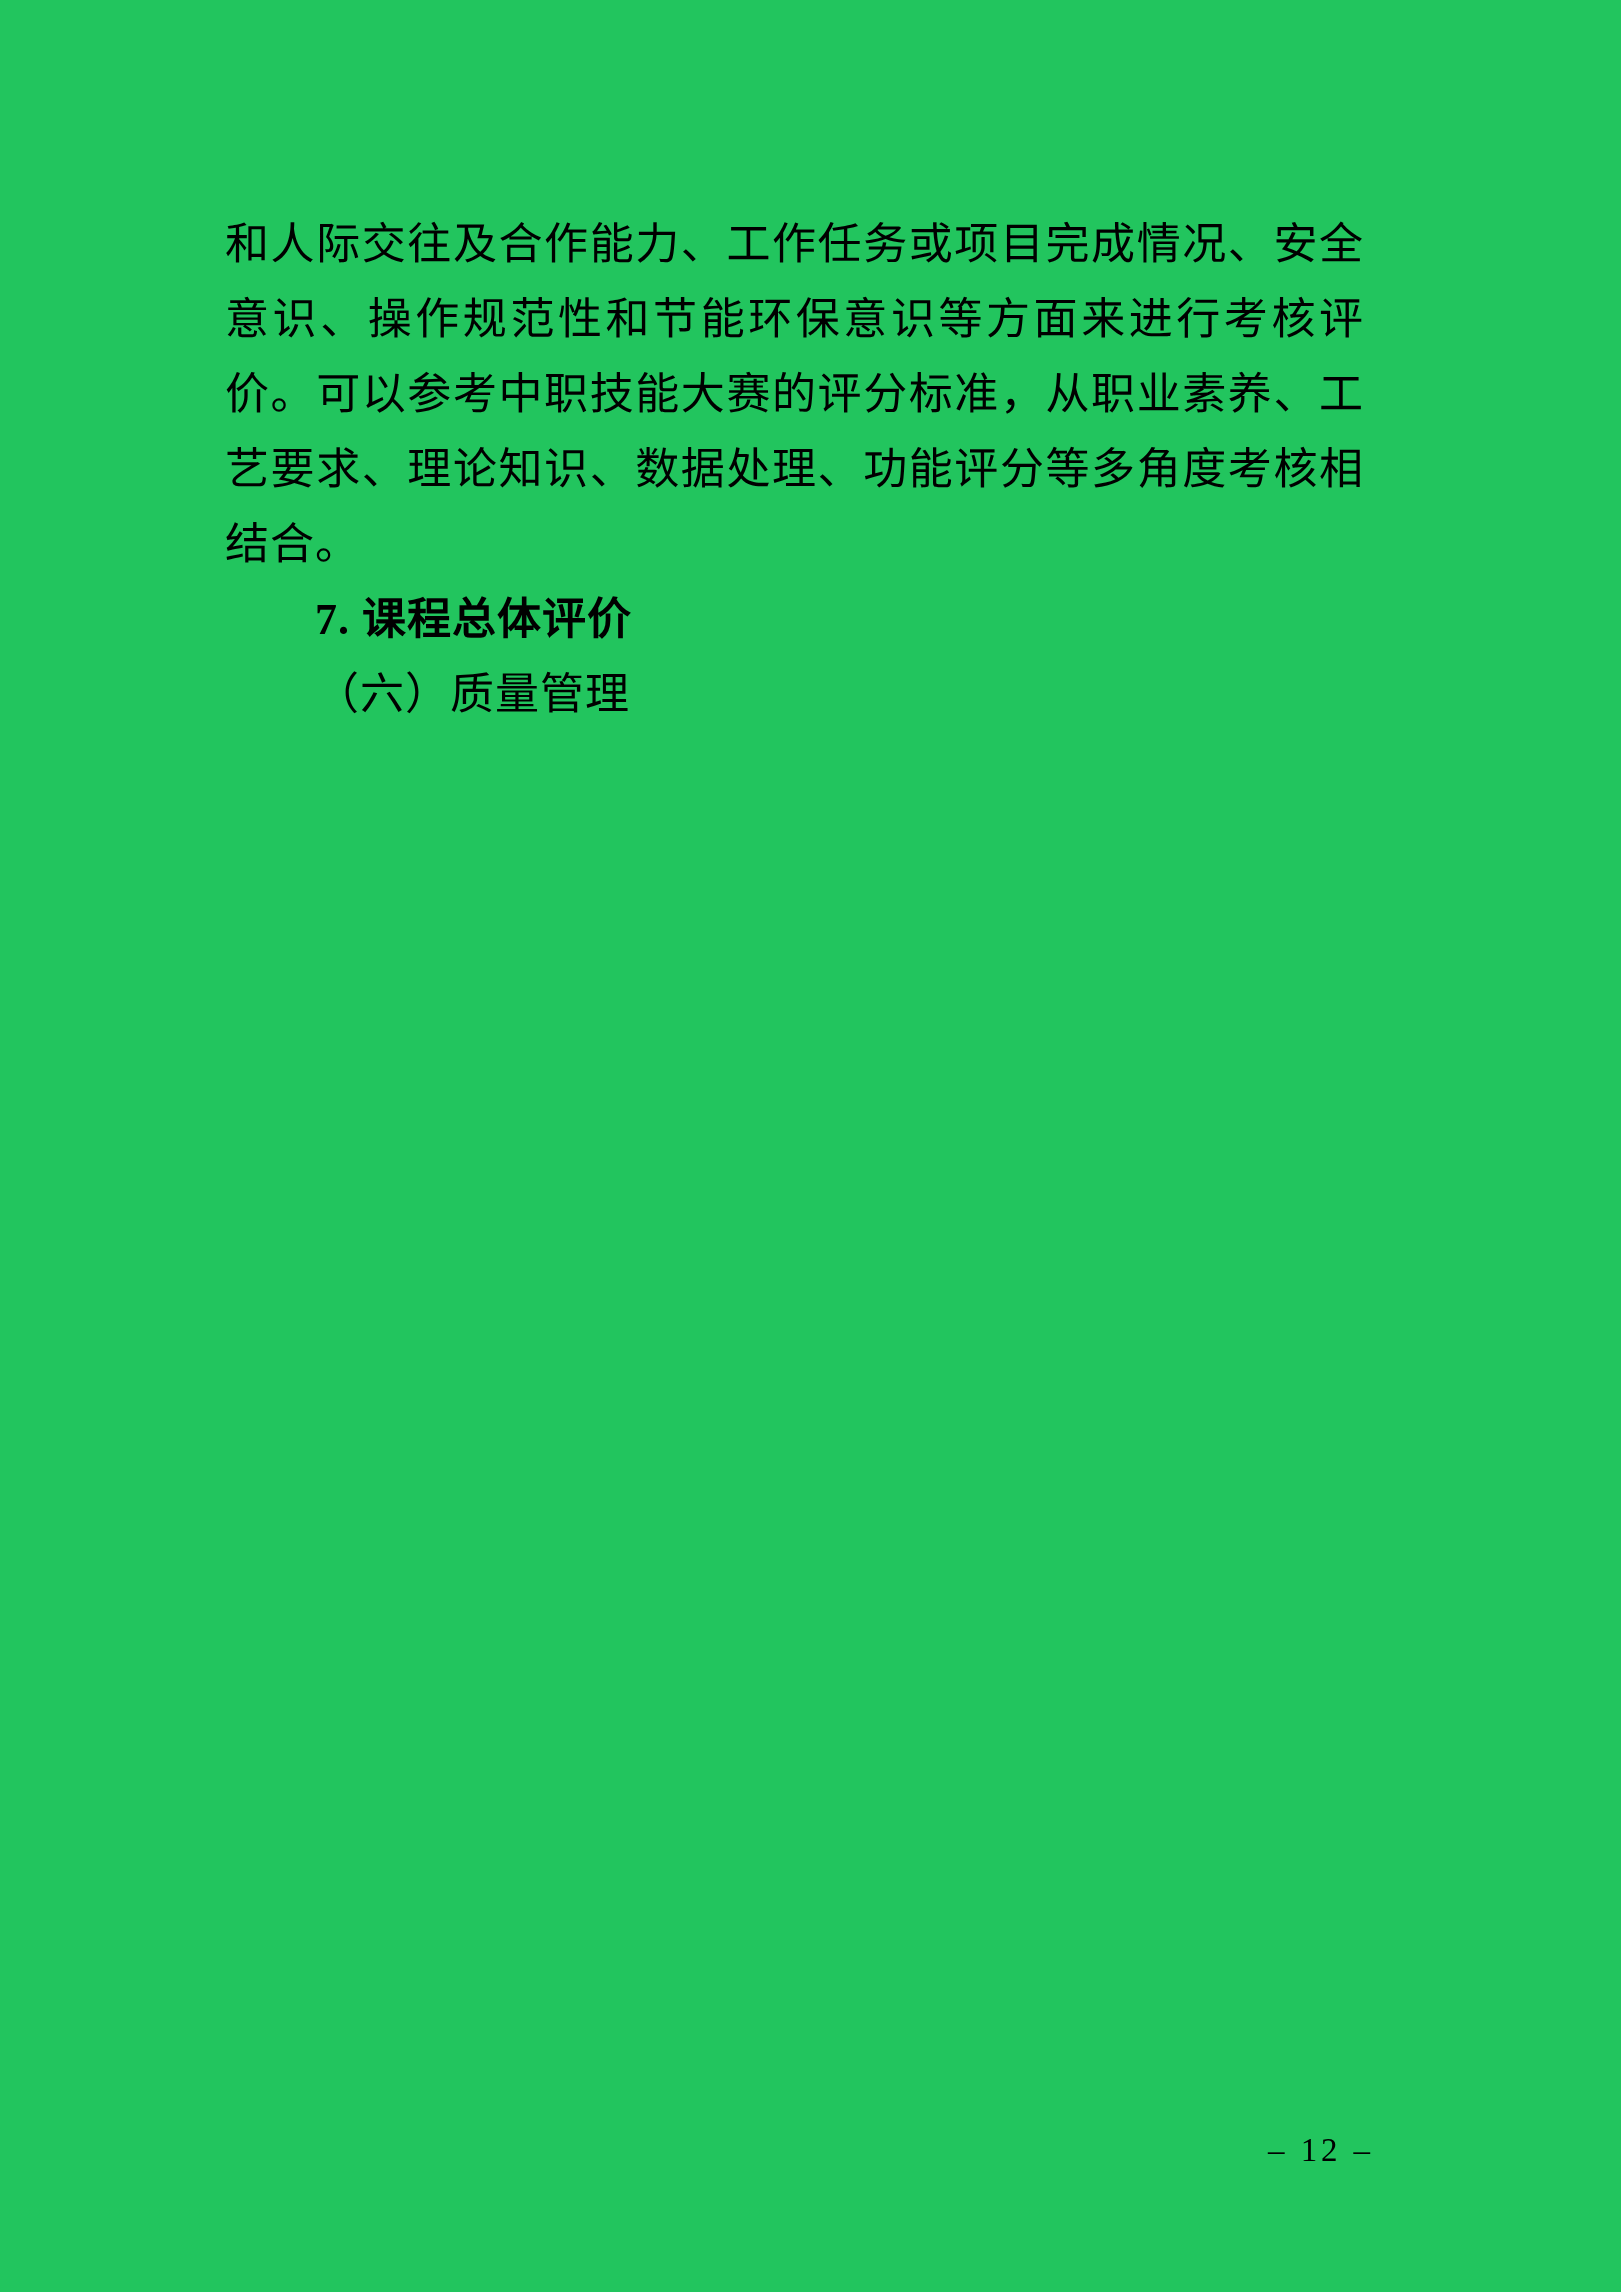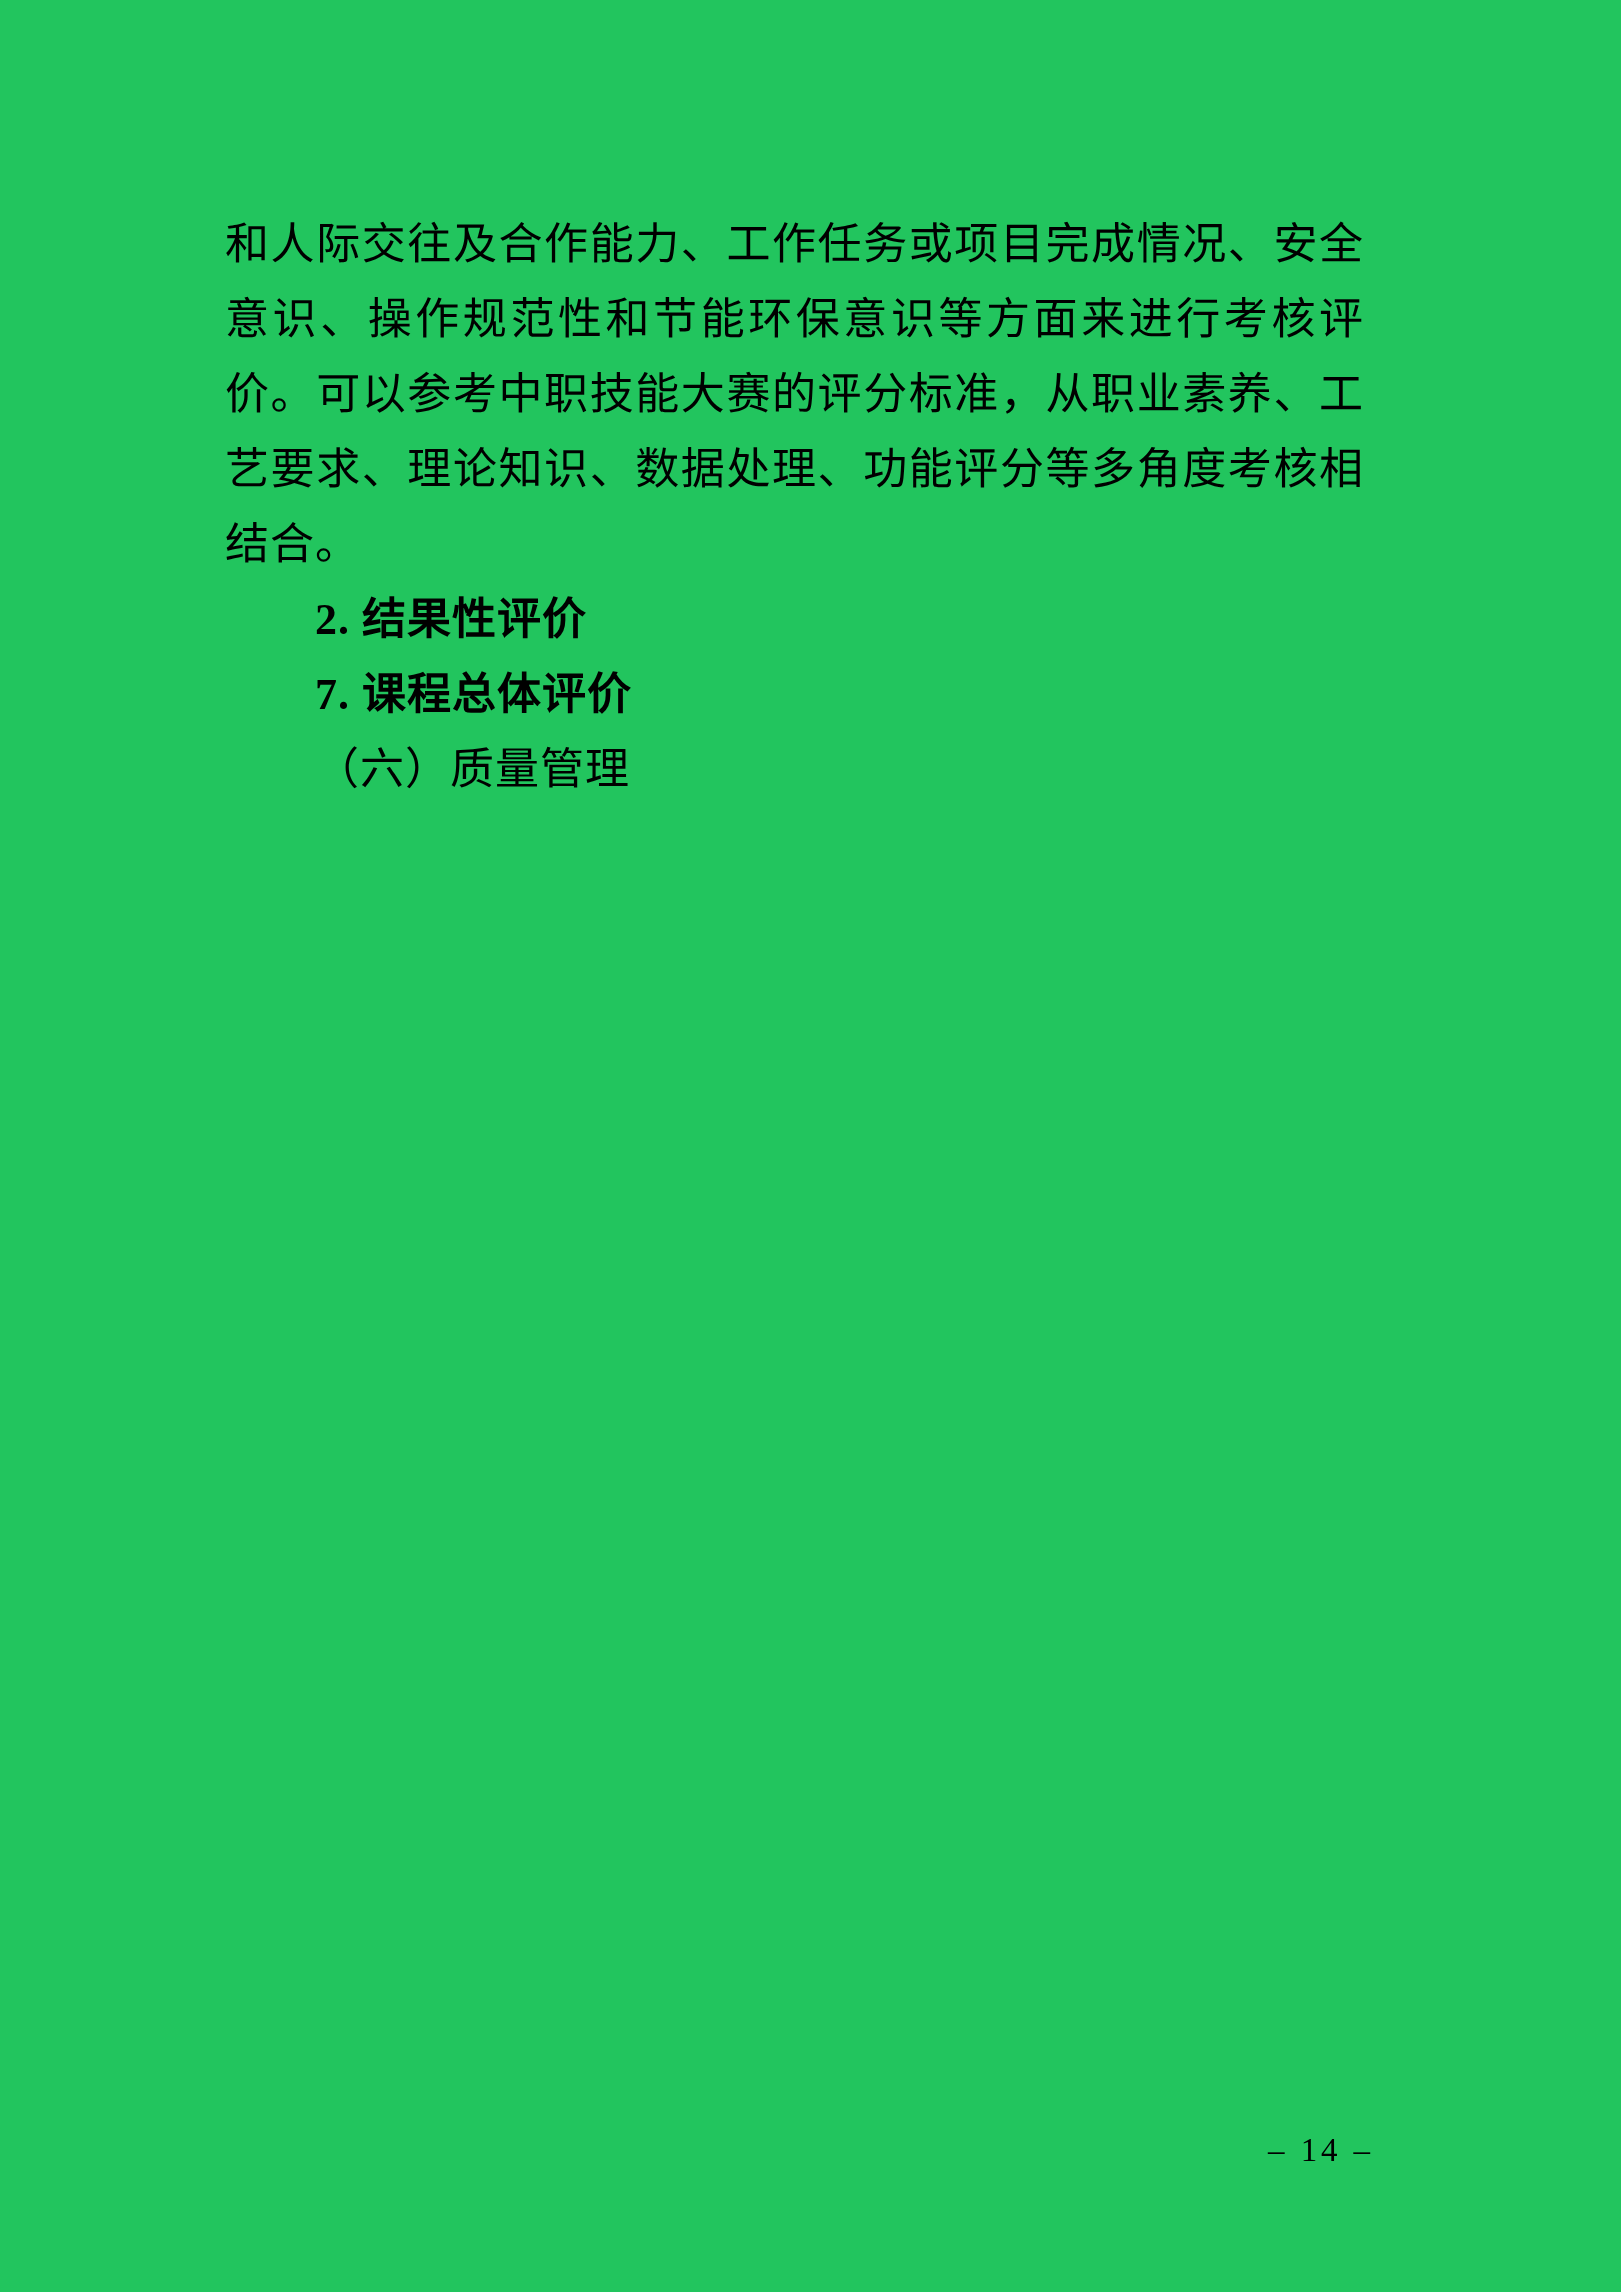--- a/index.html
+++ b/index.html
@@ -52,21 +52,20 @@
     letter-spacing: 3.9px;
     color: #000000;
   }
 </style>
 </head>
 <body>
 
 <div class="page">
   <div class="content">
     <p class="no-indent">和人际交往及合作能力、工作任务或项目完成情况、安全意识、操作规范性和节能环保意识等方面来进行考核评价。可以参考中职技能大赛的评分标准，从职业素养、工艺要求、理论知识、数据处理、功能评分等多角度考核相结合。</p>
-    <p class="heading">2. 结果性评价</p>
     <p class="heading">7. 课程总体评价</p>
     <p class="sub-heading">（六）质量管理</p>
   </div>
   <div class="footer">
-    <span>– 14 –</span>
+    <span>– 12 –</span>
   </div>
 </div>
 
 
 </body></html>

